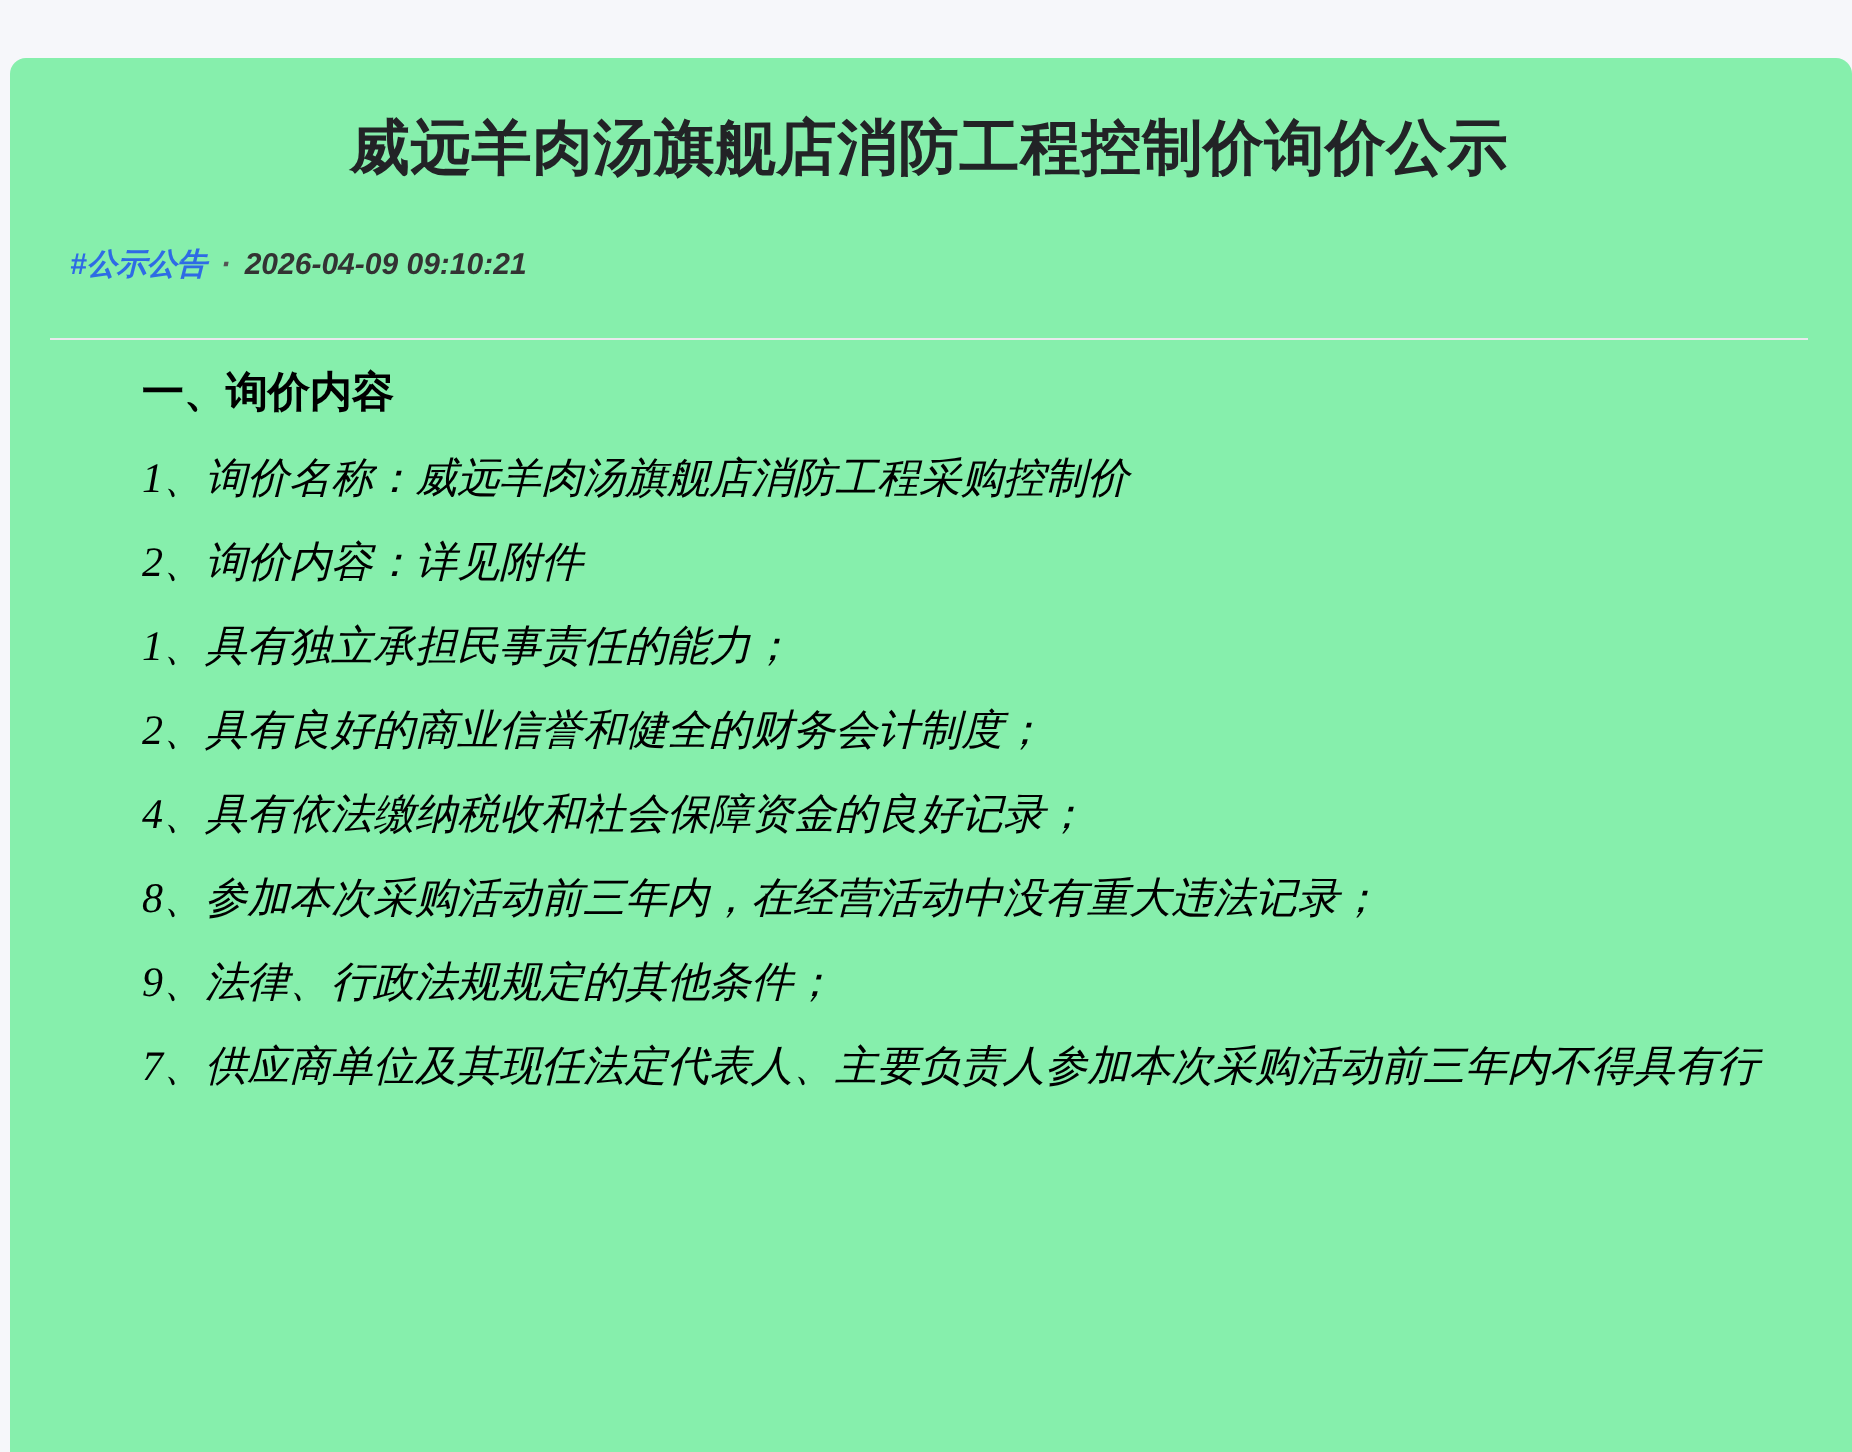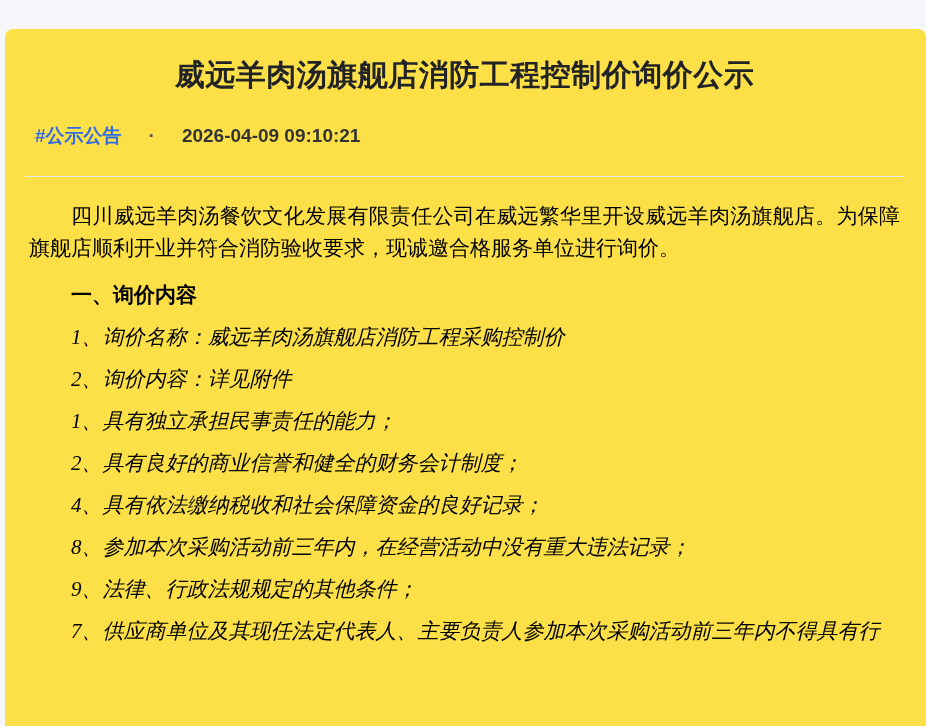--- a/index.html
+++ b/index.html
@@ -15,44 +15,45 @@
     width: 926px;
     height: 726px;
     background: #f6f7fa;
   }
   .card {
     box-sizing: border-box;
     margin-left: 5px;
     margin-top: 29px;
     width: 921px;
     min-height: 697px;
-    background: #fde047;
+    background: #86efac;
     border-radius: 8px 8px 0 0;
     padding: 28px 26px 0 24px;
   }
   .title {
     margin: 0;
     padding: 0 10px;
     text-align: center;
     font-size: 30px;
     line-height: 36px;
     font-weight: 600;
     letter-spacing: 0.5px;
     color: #222326;
     font-family: "Liberation Sans", "DejaVu Sans", sans-serif;
   }
   .meta {
     margin-top: 30px;
     padding-left: 6px;
-    font-size: 19px;
+    font-size: 15px;
     font-weight: 700;
     color: #333333;
     display: flex;
     align-items: center;
-    gap: 27px;
+    gap: 7px;
+    font-style: italic;
   }
   .meta .tag {
     color: #2e6be5;
     text-decoration: none;
     cursor: pointer;
   }
   .meta .dot {
     color: #555555;
     font-weight: 700;
   }
@@ -101,21 +102,20 @@
 
     <div class="meta">
       <a class="tag">#公示公告</a>
       <span class="dot">·</span>
       <span class="date">2026-04-09 09:10:21</span>
     </div>
 
     <hr class="divider">
 
     <div class="article-body">
-        <p class="para">四川威远羊肉汤餐饮文化发展有限责任公司在威远繁华里开设威远羊肉汤旗舰店。为保障旗舰店顺利开业并符合消防验收要求，现诚邀合格服务单位进行询价。</p>
         <p class="heading">一、询价内容</p>
         <p class="item">1、询价名称：威远羊肉汤旗舰店消防工程采购控制价</p>
         <p class="item">2、询价内容：详见附件</p>
         <p class="item">1、具有独立承担民事责任的能力；</p>
         <p class="item">2、具有良好的商业信誉和健全的财务会计制度；</p>
         <p class="item">4、具有依法缴纳税收和社会保障资金的良好记录；</p>
         <p class="item">8、参加本次采购活动前三年内，在经营活动中没有重大违法记录；</p>
         <p class="item">9、法律、行政法规规定的其他条件；</p>
         <p class="item">7、供应商单位及其现任法定代表人、主要负责人参加本次采购活动前三年内不得具有行</p>
       </div>

